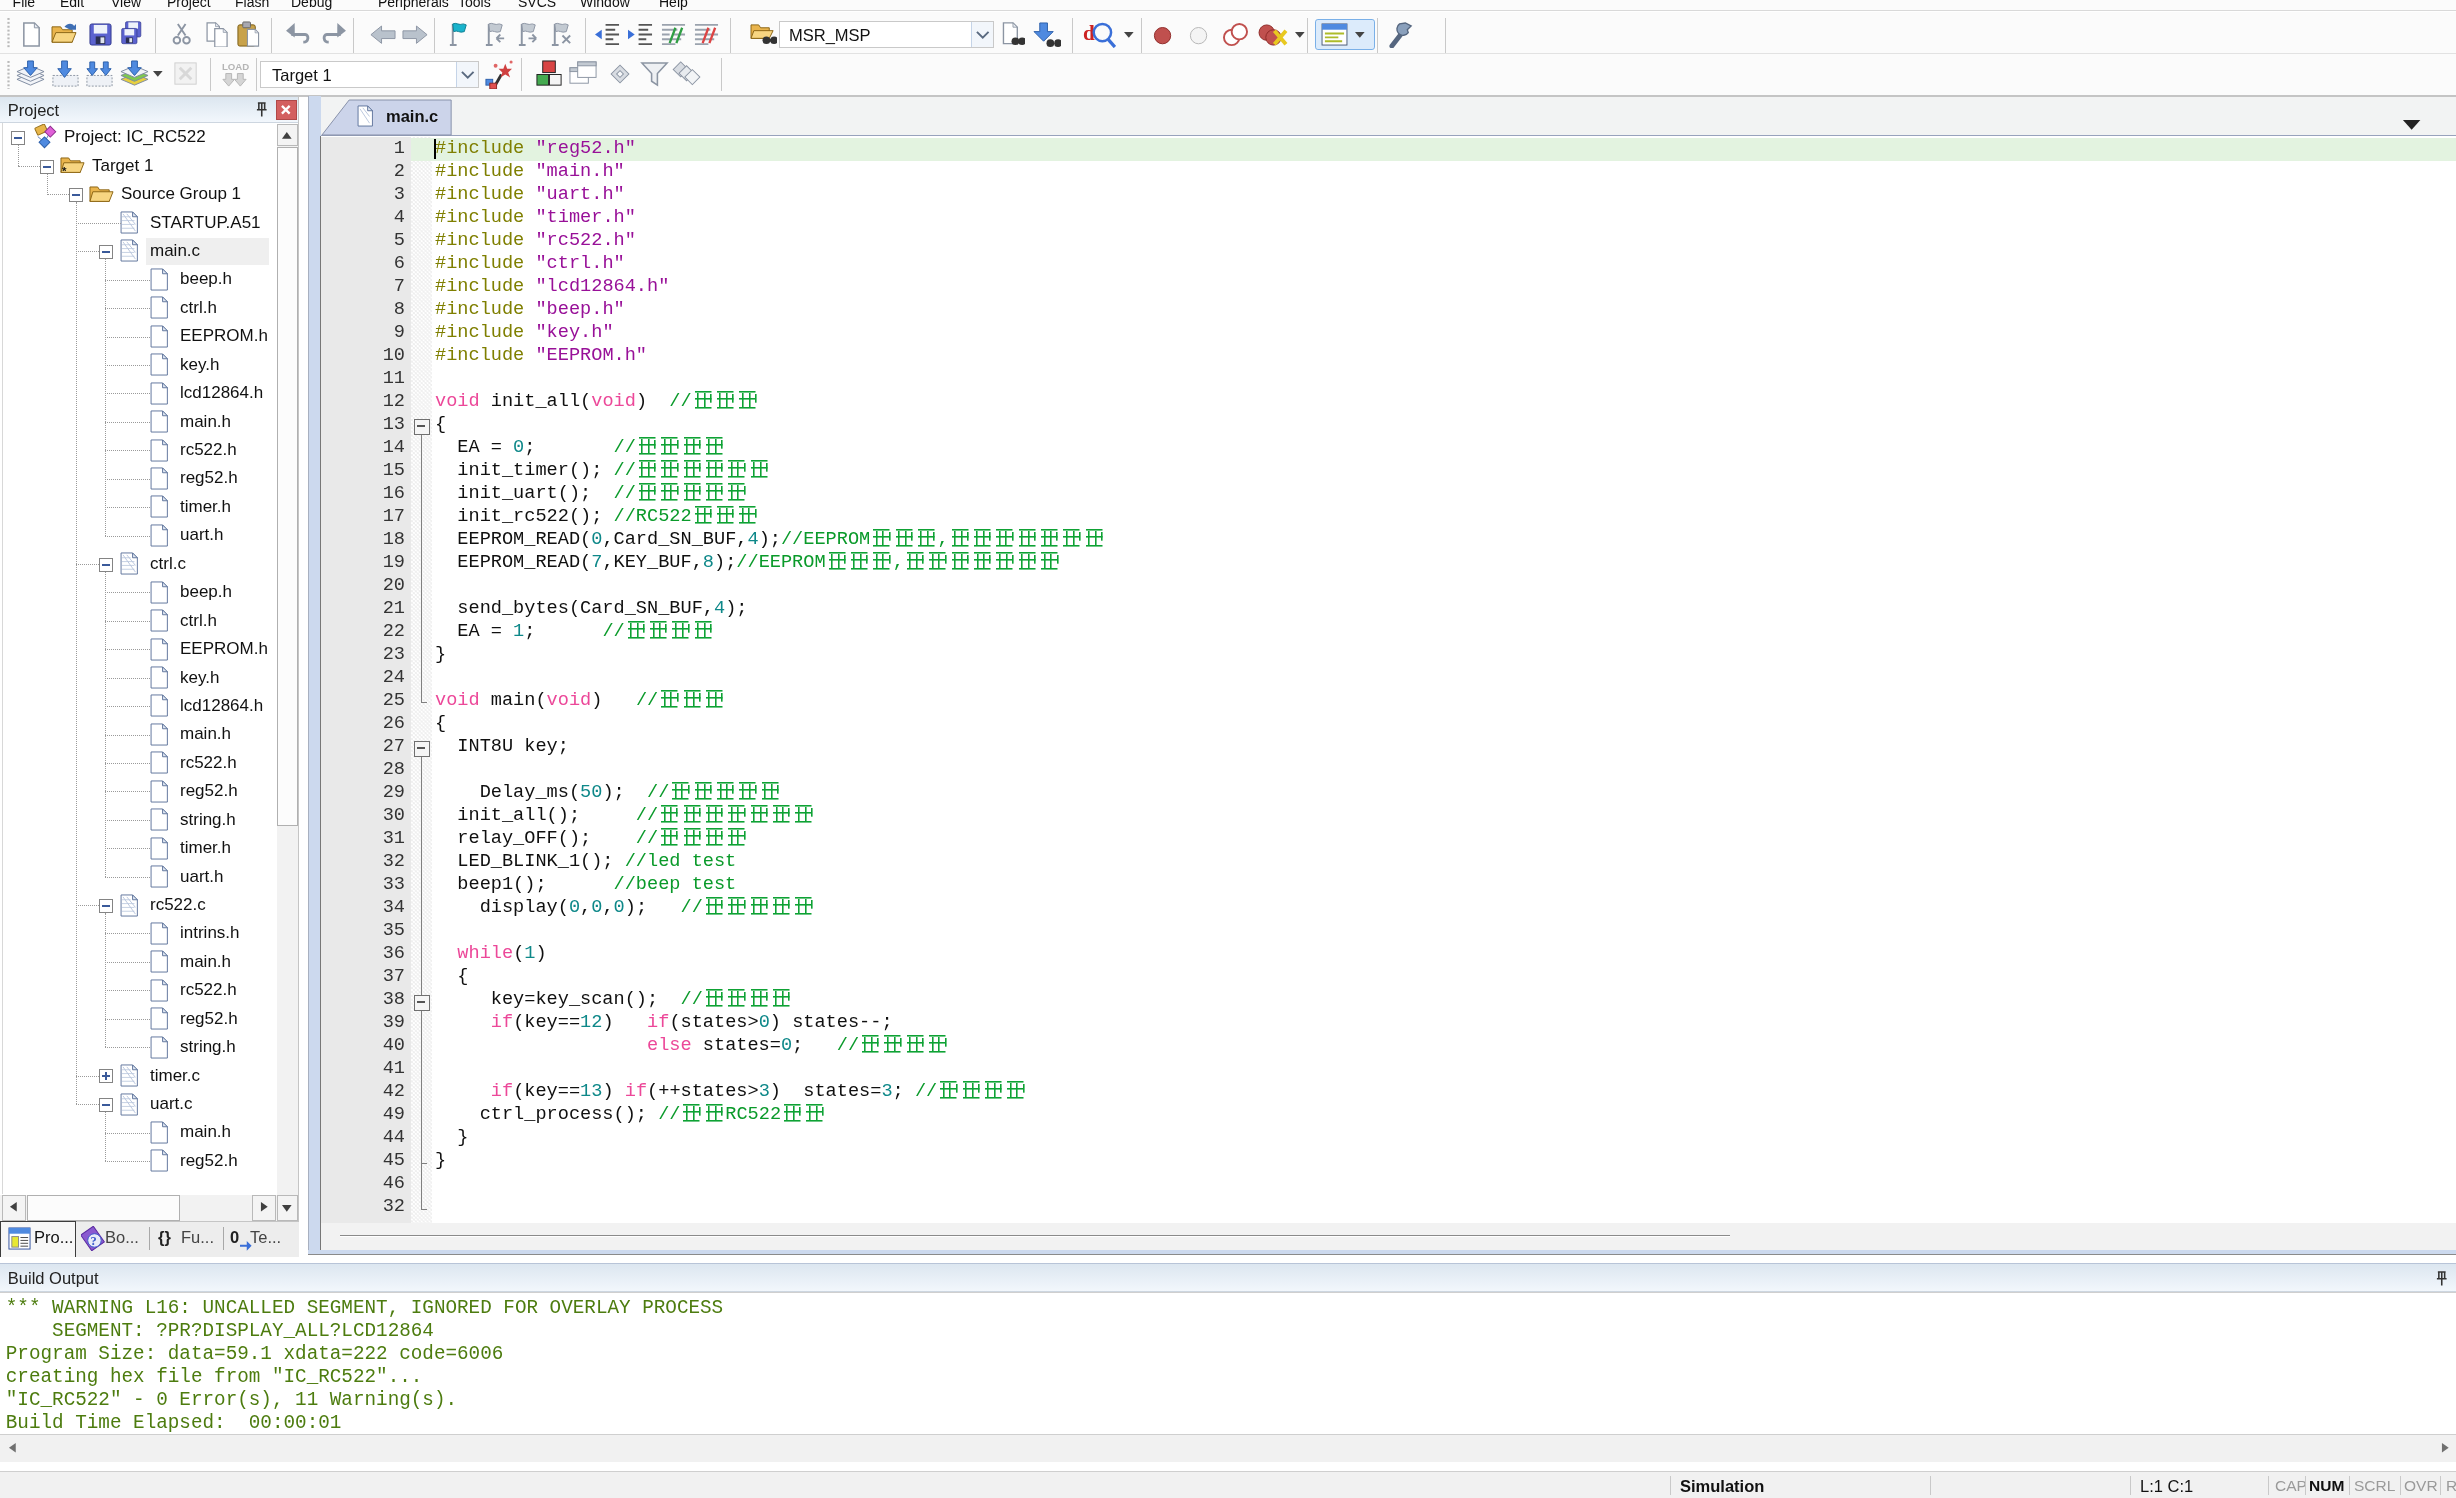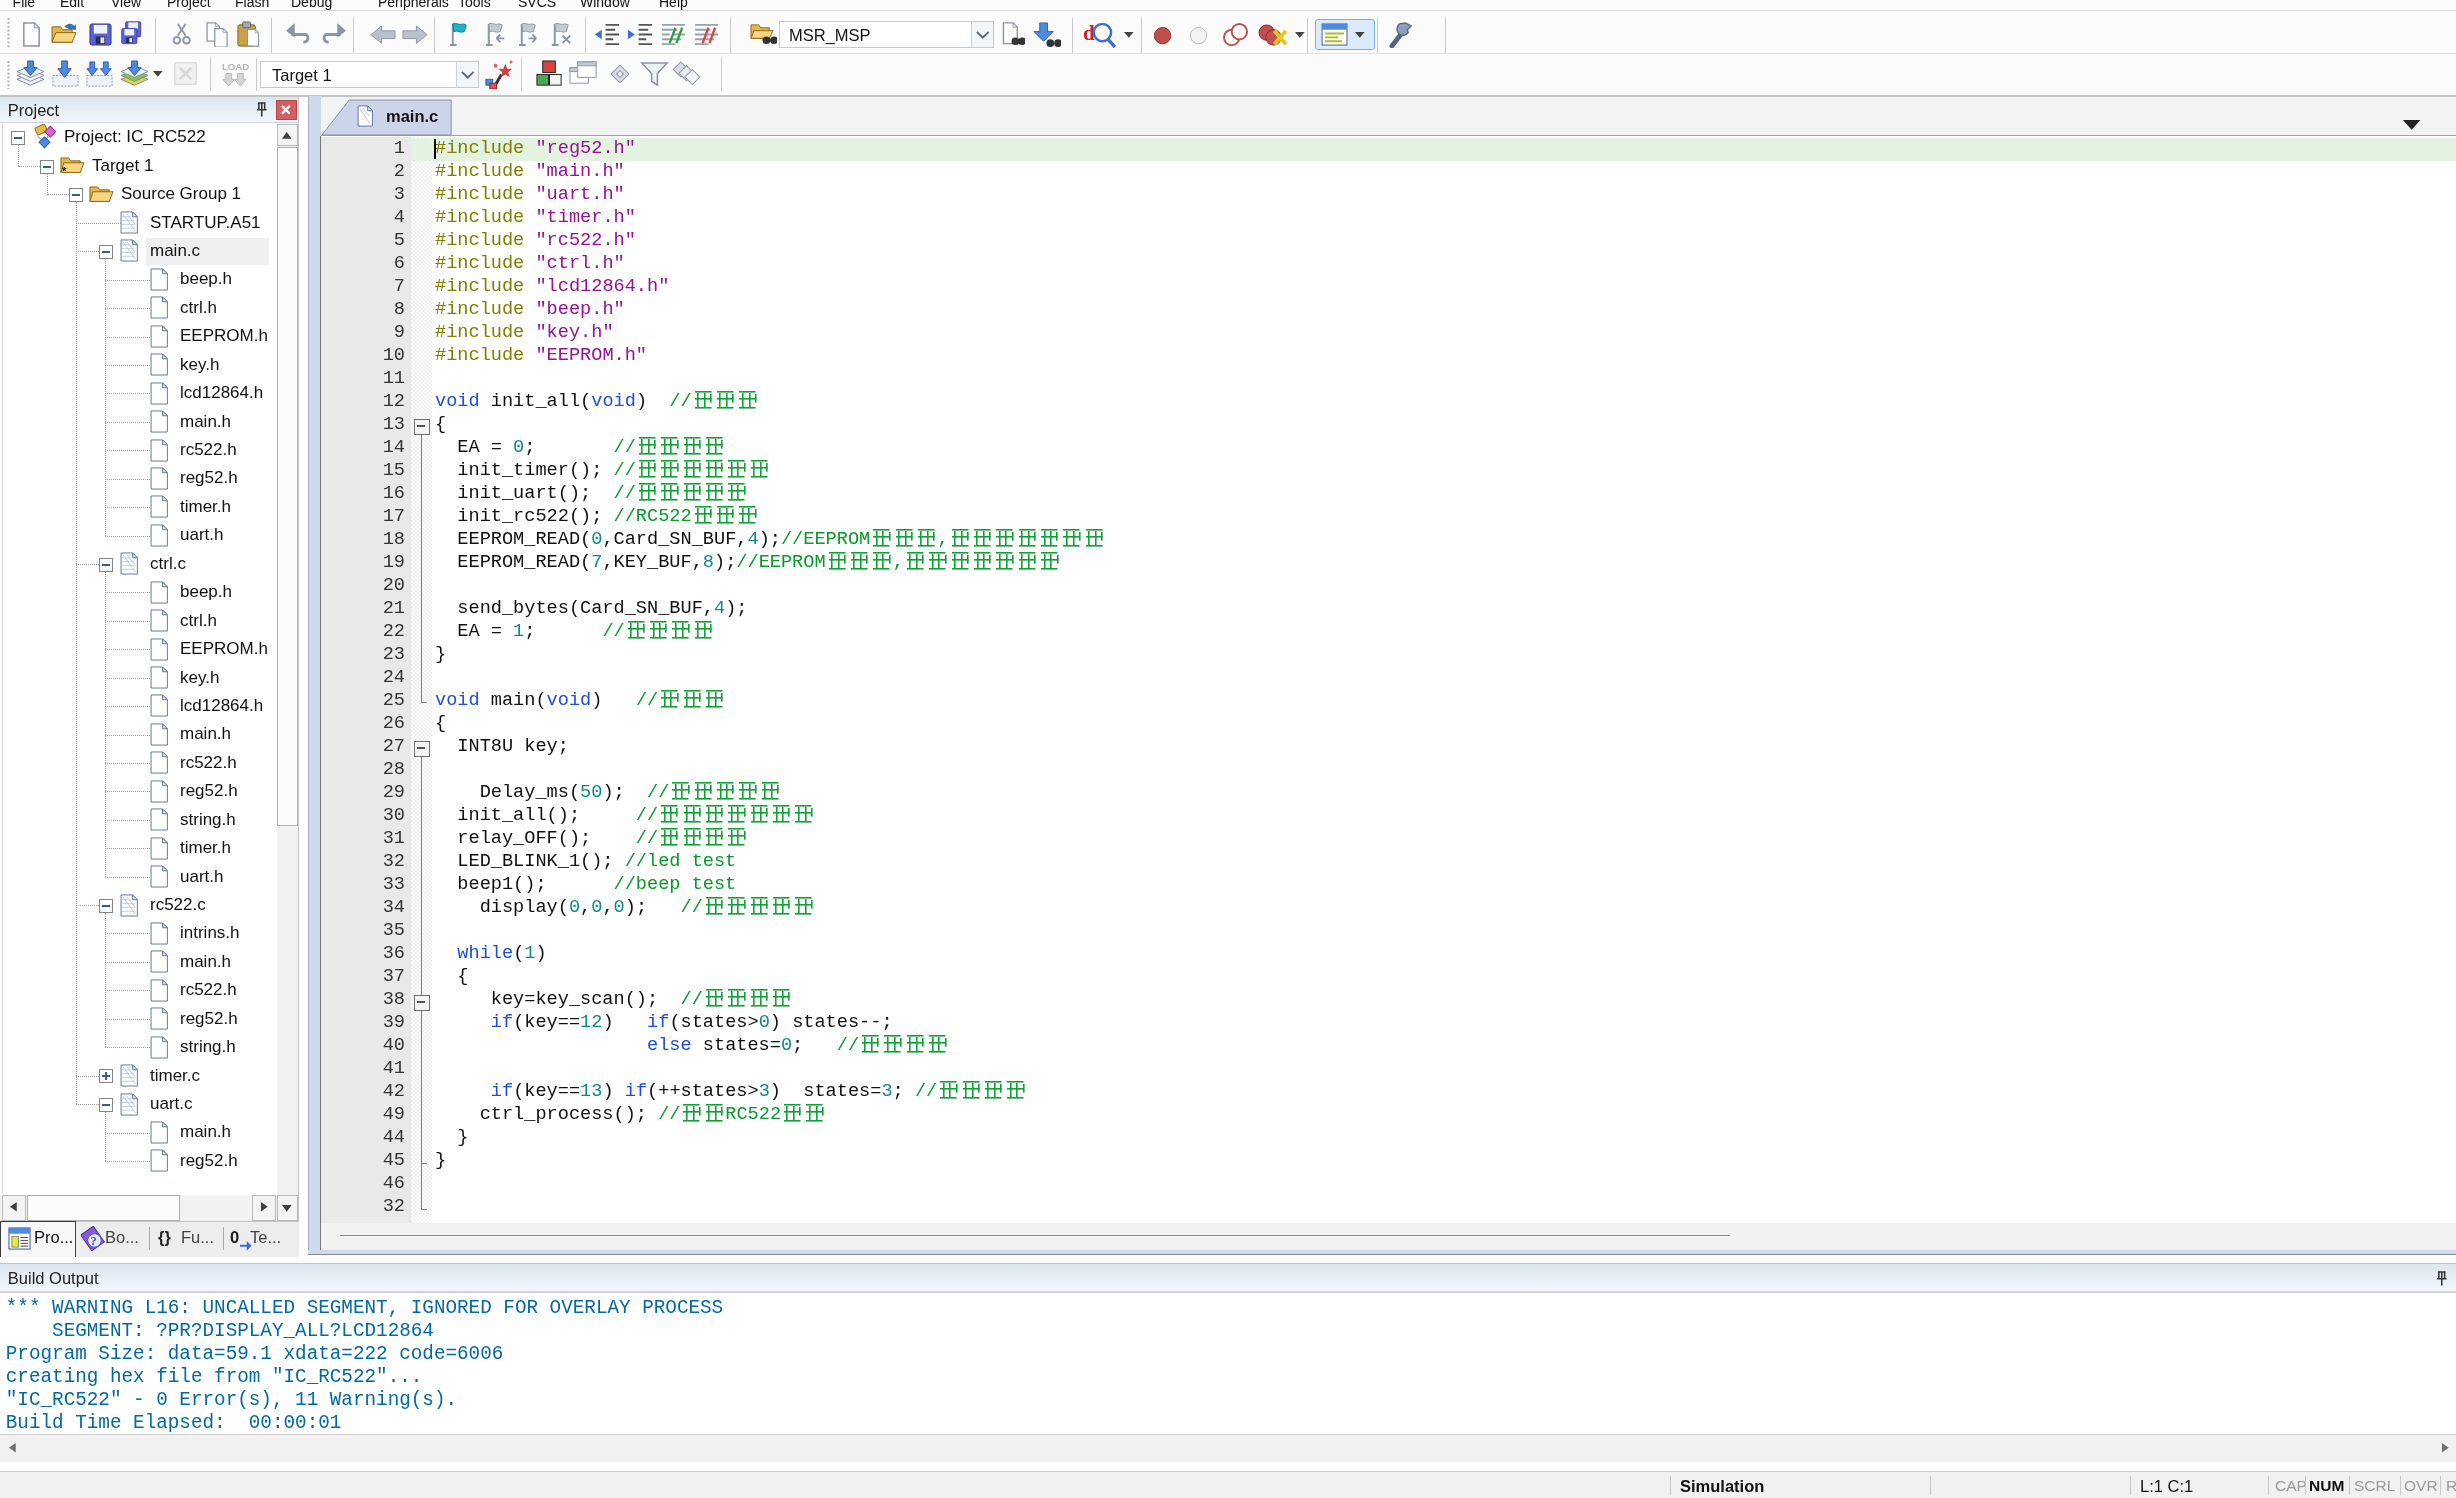--- a/index.html
+++ b/index.html
@@ -35,21 +35,21 @@
 .ptab-t{position:absolute;top:1228px;font-size:16.5px;color:#444;white-space:nowrap}
 #edtabbar{position:absolute;left:308px;top:97px;width:2148px;height:39px;background:#f2f3f3;border-bottom:1.9px solid #98a2bc}
 #gutter{position:absolute;left:321px;top:137px;width:90px;height:1086px;background:#e9e9e9}
 #foldmargin{position:absolute;left:411px;top:137px;width:21.3px;height:1086px;background:#fff;background-image:linear-gradient(45deg,#efefef 25%,transparent 25%,transparent 75%,#efefef 75%),linear-gradient(45deg,#efefef 25%,transparent 25%,transparent 75%,#efefef 75%);background-size:3.9px 3.9px;background-position:0 0,1.9px 1.9px}
 #codearea{position:absolute;left:433px;top:137px;width:2023px;height:1086px;background:#fff}
 #greenline{position:absolute;left:411px;top:138px;width:2045px;height:23px;background:#e3f3e0}
 .cl{height:23px;white-space:pre;font:18.6px "Liberation Mono";color:#101010}
 #code{position:absolute;left:435px;top:138px}
 #gut{position:absolute;left:321px;top:138px;width:84px;text-align:right}
 .gl{height:23px;font:18.6px "Liberation Mono";color:#333}
-.k{color:#1d4ed8}
+.k{color:#ec4899}
 .c{color:#0a9a2a}
 .s{color:#981098}
 .p{color:#7f7f00}
 .n{color:#0e8889}
 .cj{display:inline-block;width:22.4px;height:17.5px;margin:0 0 -2.4px 0;
 background:linear-gradient(#0ea234,#0ea234) 50% 0/16.5px 1.6px no-repeat,
 linear-gradient(#0ea234,#0ea234) 50% 47%/16.5px 1.6px no-repeat,
 linear-gradient(#0ea234,#0ea234) 50% 100%/16.5px 1.6px no-repeat,
 linear-gradient(#0ea234,#0ea234) 26% 55%/1.6px 14.6px no-repeat,
 linear-gradient(#0ea234,#0ea234) 58% 55%/1.6px 14.6px no-repeat,
@@ -58,21 +58,21 @@
 .fbox span{position:absolute;left:2.4px;top:5.3px;width:7.8px;height:1.9px;background:#555}
 #caret{position:absolute;left:434px;top:139px;width:1.9px;height:20.4px;background:#000}
 
 #edhs{position:absolute;left:321px;top:1223px;width:2135px;height:27px;background:#f2f2f2}
 #edhs .groove{position:absolute;left:19.4px;top:11.6px;width:1390px;height:2.9px;background:#8a8a8a;border-bottom:1px solid #fff}
 
 #bo{position:absolute;left:0;top:1263px;width:2456px;height:199px}
 #bohead{position:absolute;left:0;top:0;width:2456px;height:29px;background:linear-gradient(180deg,#dce6f0,#f2f7fc);border-top:1px solid #b8c4d8;border-bottom:1px solid #cdd6e0}
 #bohead .t{position:absolute;left:7.8px;top:4.9px;font-size:16.5px;color:#222}
 #botext{position:absolute;left:0;top:29px;width:2456px;height:143px;background:#fff;border:1px solid #cfcfcf;border-left:none;border-right:none}
-.bl{height:23px;white-space:pre;font:19.3px "Liberation Mono";color:#0369a1}
+.bl{height:23px;white-space:pre;font:19.3px "Liberation Mono";color:#4d7c0f}
 #bos{position:absolute;left:0;top:172px;width:2456px;height:27px;background:#f1f1f1}
 
 #status{position:absolute;left:0;top:1471px;width:2456px;height:27px;background:#f1f1f1;border-top:1px solid #cfcfcf}
 #status .cell{position:absolute;top:4.9px;font-size:16.5px;color:#111;white-space:nowrap}
 #status .dim{color:#9a9a9a}
 #status .s16{font-size:15.5px}
 #status .sep{position:absolute;top:3.9px;width:1px;height:19.4px;background:#c9c9c9}
 </style></head><body>
 <div id="root">
 

